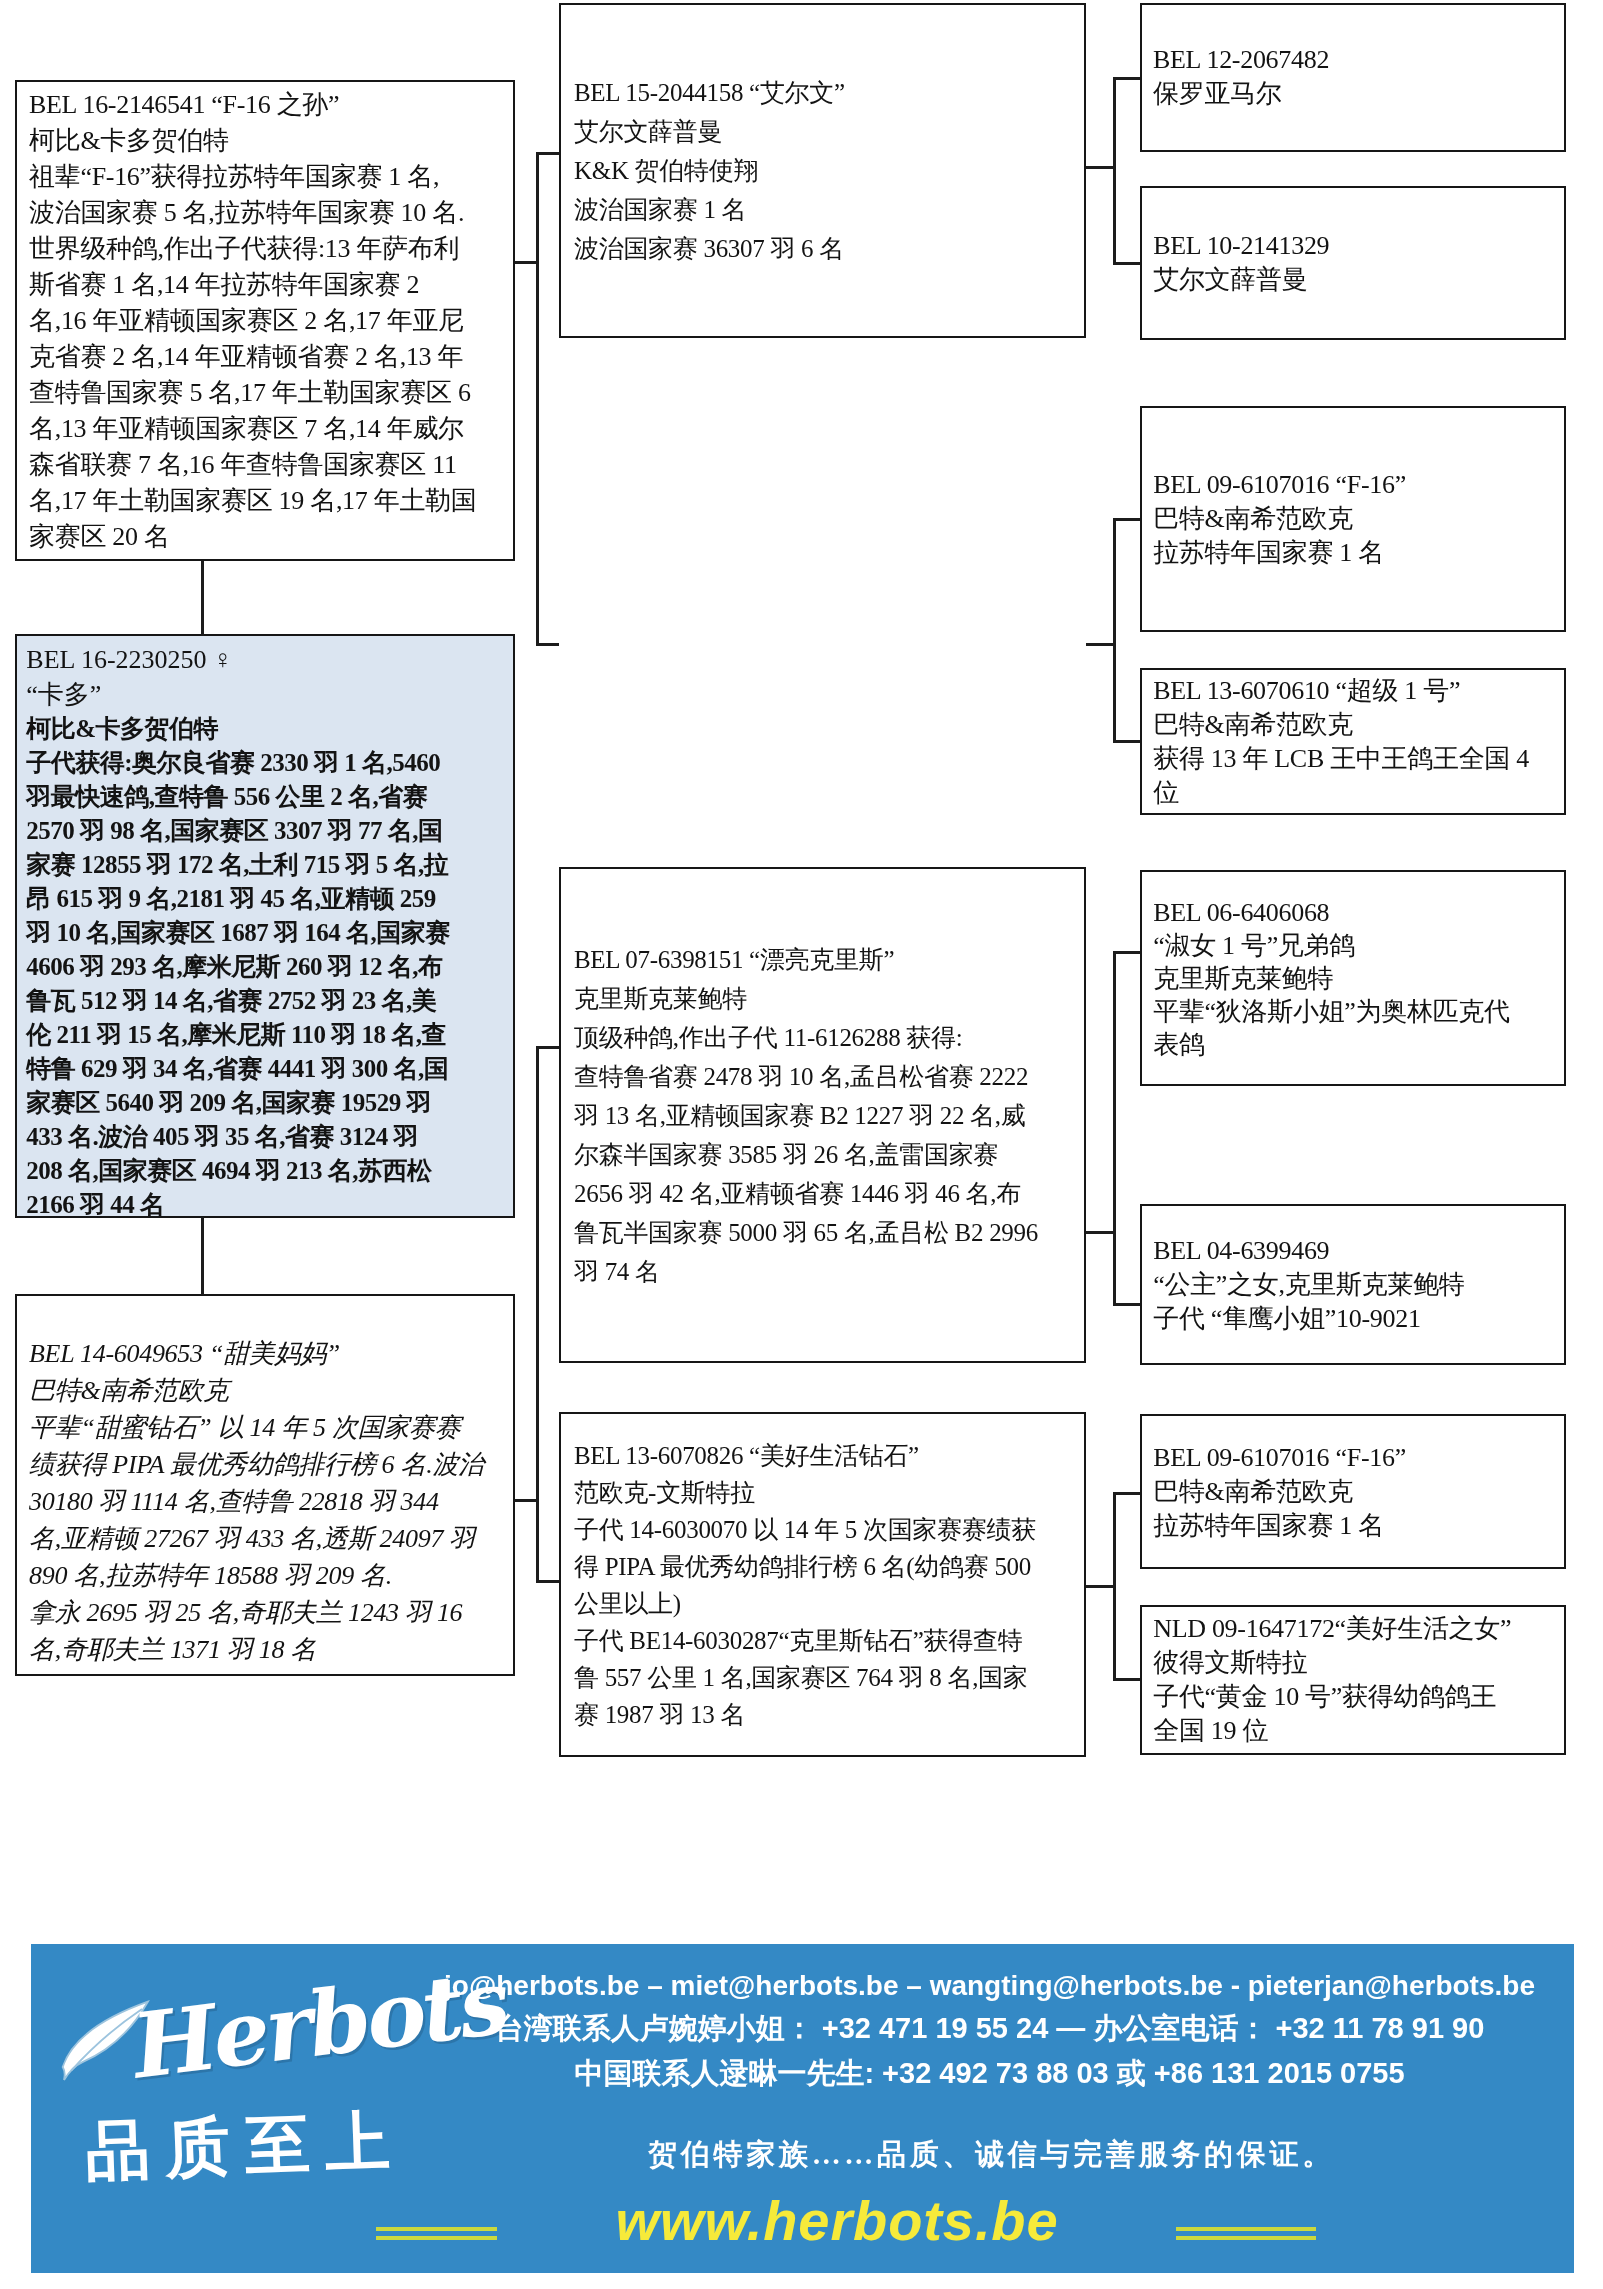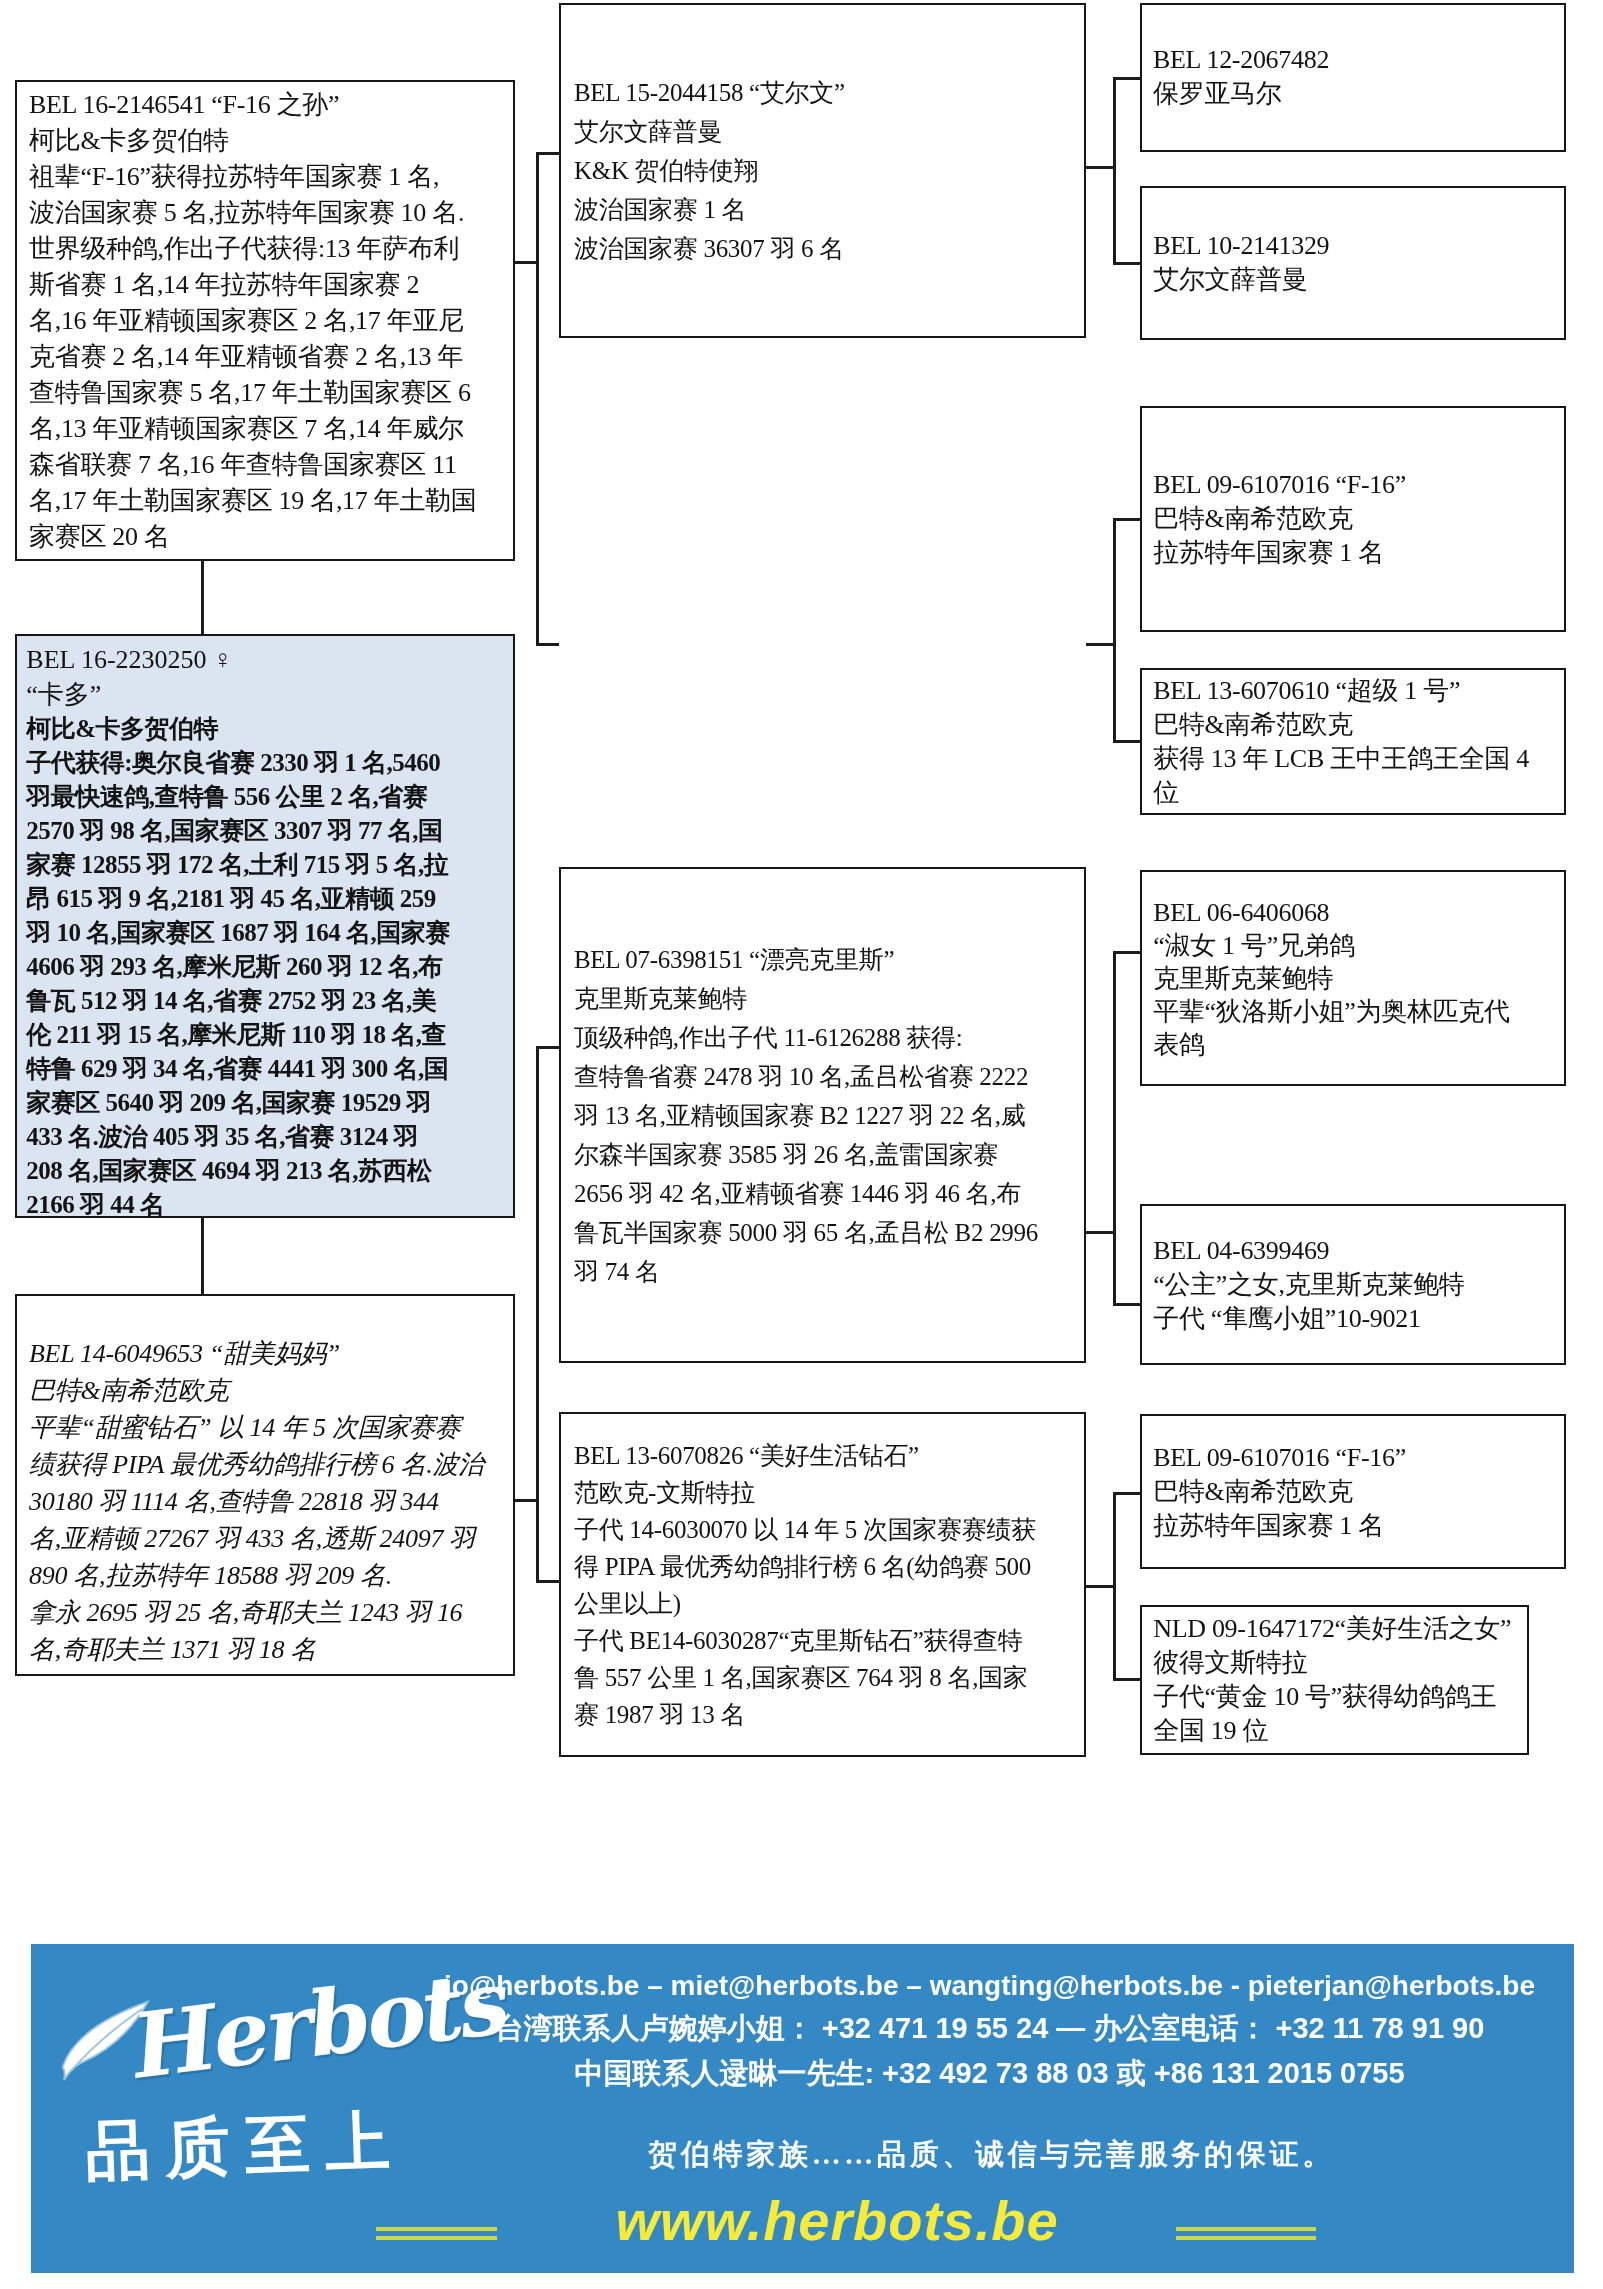--- a/index.html
+++ b/index.html
@@ -179,21 +179,21 @@
 “公主”之女,克里斯克莱鲍特
 子代 “隼鹰小姐”10-9021</div>
   </div>
 
   <div class="box g3 vcenter" style="left:1140px; top:1414px; width:426px; height:155px; padding:0 11.2px;">
     <div class="txt">BEL 09-6107016   “F-16”
 巴特&amp;南希范欧克
 拉苏特年国家赛 1 名</div>
   </div>
 
-  <div class="box g3 vcenter" style="left:1140px; top:1605px; width:389px; height:150px; padding:0 11.2px;">
+  <div class="box g3 vcenter" style="left:1140px; top:1605px; width:426px; height:150px; padding:0 11.2px;">
     <div class="txt">NLD 09-1647172“美好生活之女”
 彼得文斯特拉
 子代“黄金 10 号”获得幼鸽鸽王
 全国 19 位</div>
   </div>
 
   <div class="conn" style="left:201px; top:561px; width:2.8px; height:75px;"></div>
   <div class="conn" style="left:201px; top:1217px; width:2.8px; height:78px;"></div>
 
   <div class="conn" style="left:515px; top:261px; width:21.4px; height:2.8px;"></div>

